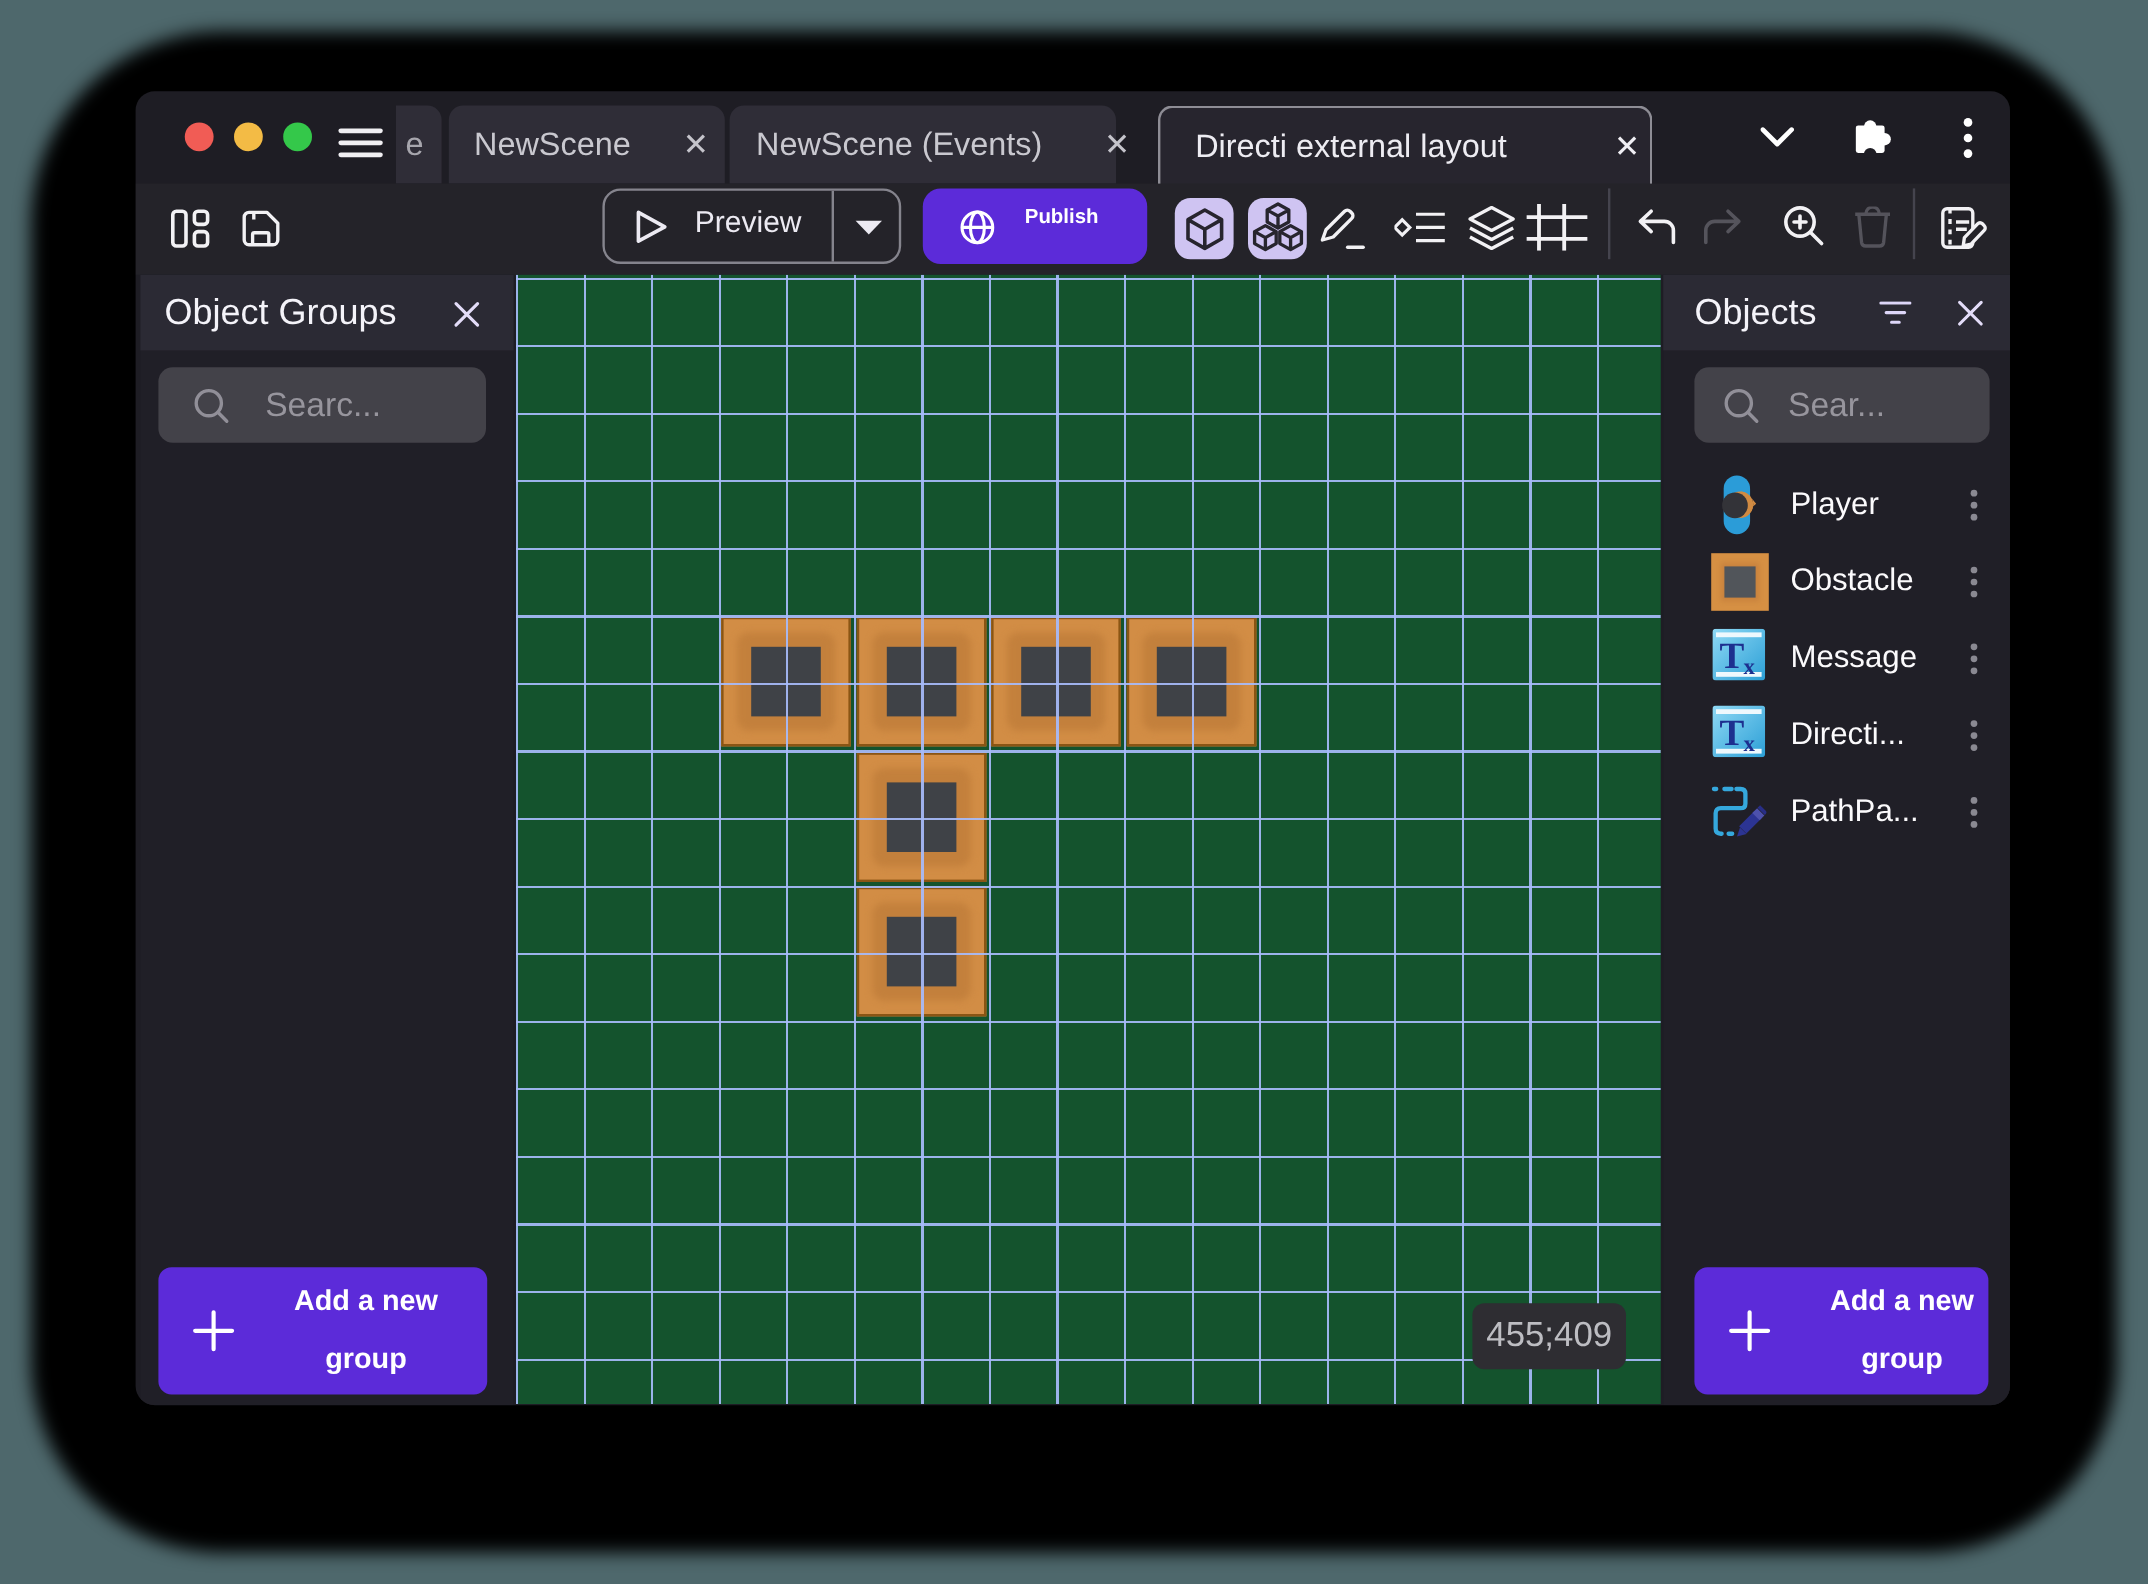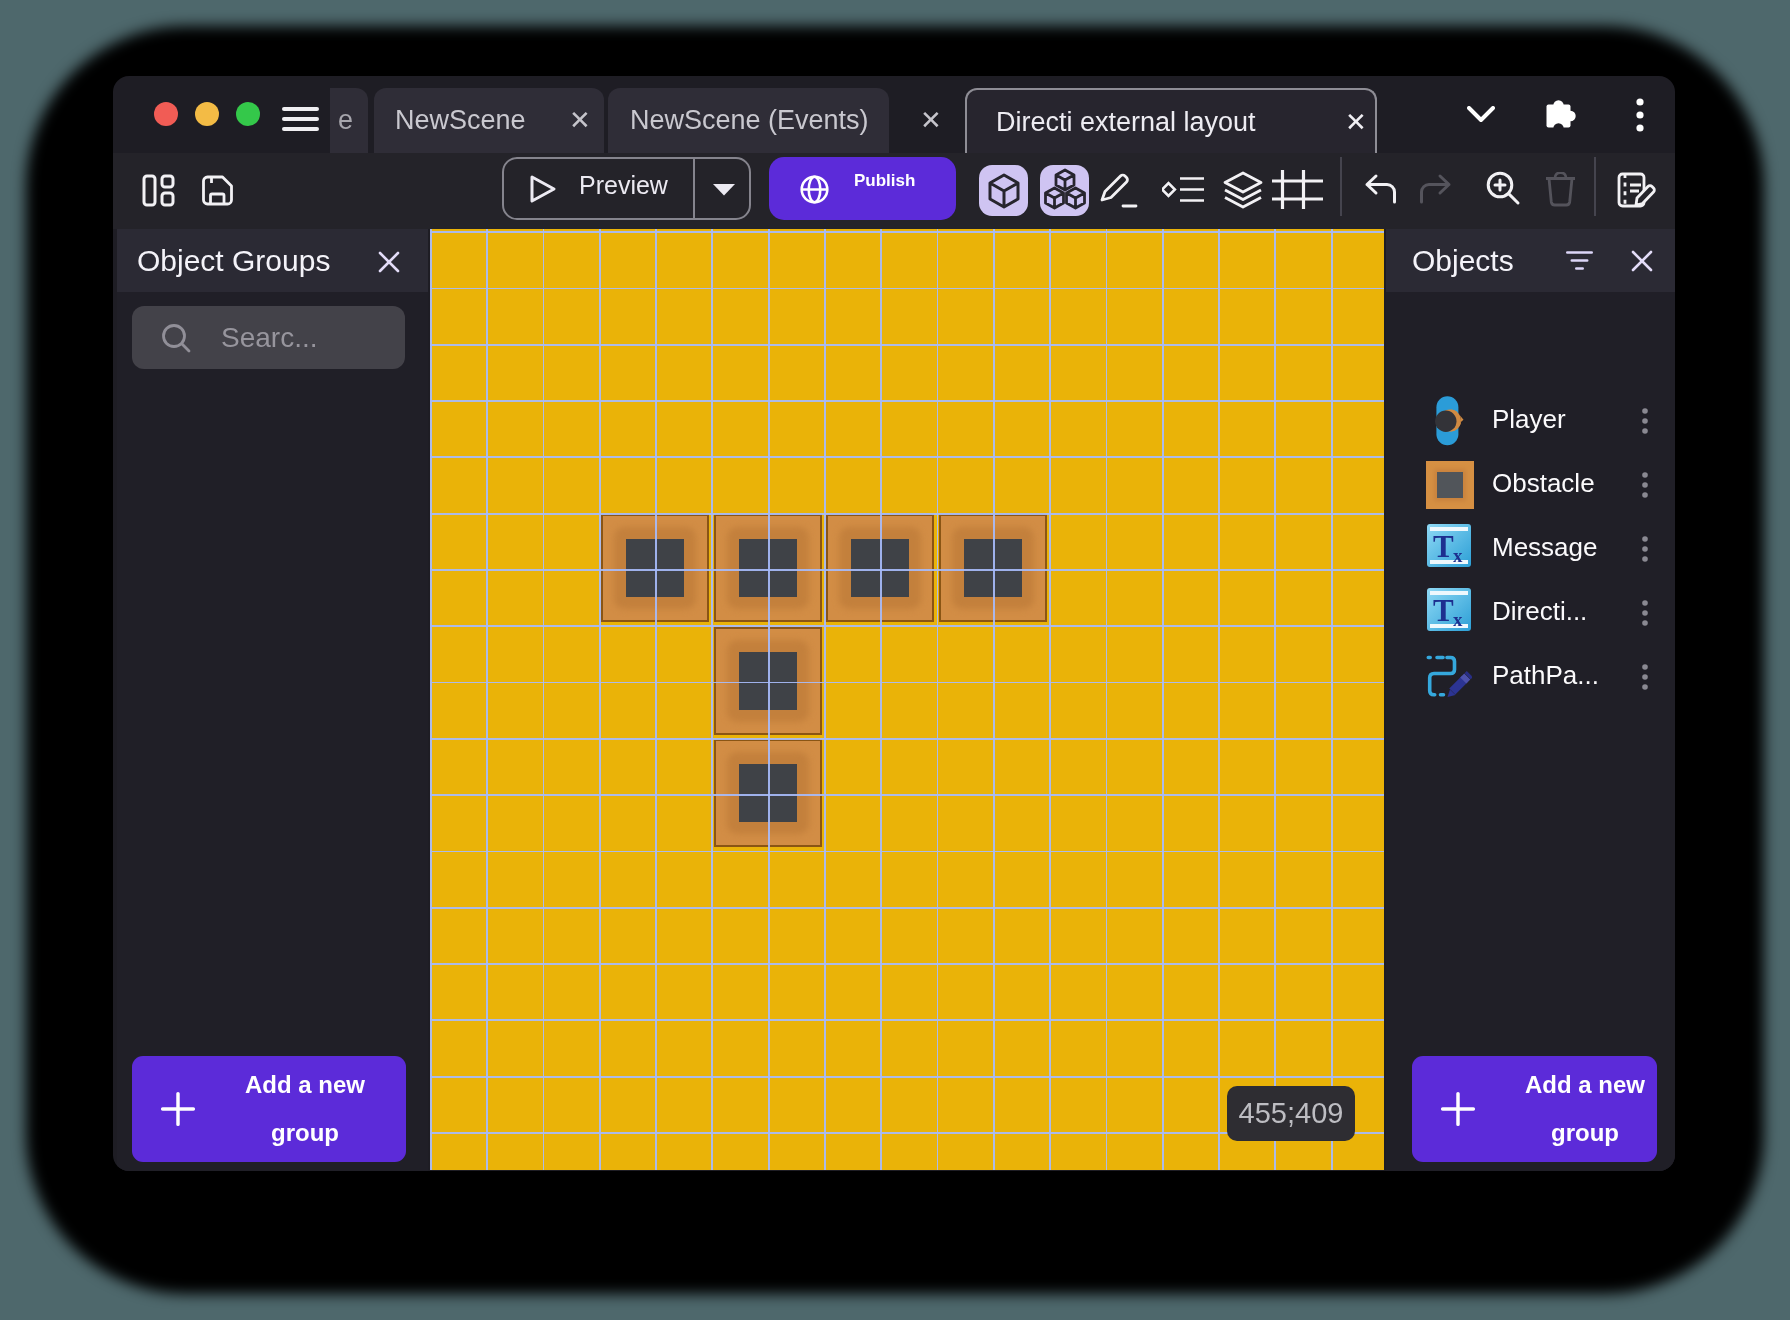--- a/index.html
+++ b/index.html
@@ -15,21 +15,21 @@
 .tbtn{position:absolute;top:12px;width:49px;height:51px;background:#cfc4f2;border-radius:13px}
 .tdiv{position:absolute;top:4px;width:2px;height:59px;background:#45444e}
 
 .panel{position:absolute;top:153px;width:311px;height:942px;background:#201f27}
 .phead{position:absolute;left:0;top:0;width:100%;height:63px;background:#2b2a34;color:#f4f3f9;font-size:30px;line-height:63px;font-weight:500}
 .search{position:absolute;top:77px;height:63px;background:#434249;border-radius:12px;color:#97959d;font-size:28px;line-height:63px}
 .addbtn{position:absolute;top:827px;height:106px;background:#5c2bd9;border-radius:11px;color:#fff;font-size:24px;font-weight:700;text-align:center}
 .addbtn .plus{position:absolute;left:26px;top:33px;width:40px;height:40px}
 .addbtn .lab{position:absolute;left:88px;top:0;width:170px;height:100%;display:flex;flex-direction:column;justify-content:center;line-height:48px}
 
-#canvas{position:absolute;left:317px;top:153px;width:954px;height:941px;background:#eab308;overflow:hidden}
+#canvas{position:absolute;left:317px;top:153px;width:954px;height:941px;background:#14532d;overflow:hidden}
 #gv{position:absolute;left:0;top:0;width:100%;height:100%;z-index:5;background:repeating-linear-gradient(to right,rgba(167,187,250,.92) 0 1.8px,transparent 1.8px 56.3px)}#gh{position:absolute;left:0;top:-54.2px;width:100%;height:996px;z-index:5;background:repeating-linear-gradient(to bottom,rgba(167,187,250,.92) 0 1.8px,transparent 1.8px 56.3px)}
 .blk{position:absolute;width:108px;height:108px;background:#d28d45;border:2px solid #8a5514;box-sizing:border-box;z-index:2}
 .blk:before{content:"";position:absolute;left:11px;top:11px;right:11px;bottom:11px;background:#c3803c;border-radius:10px;filter:blur(3px)}
 .blk:after{content:"";position:absolute;left:23px;top:23px;width:58px;height:58px;background:#3f4247}
 #chip{position:absolute;left:797px;top:857px;width:128px;height:55px;background:#2e2d32;border-radius:10px;color:#bdbdc2;font-size:29px;font-weight:500;line-height:55px;text-align:center;z-index:9}
 
 .row{position:absolute;left:1299px;height:64px;color:#fbfafc;font-size:26px}
 .rowlab{position:absolute;left:80px;top:0;line-height:50px}
 .dots3{position:absolute;left:228px}
 svg{display:block}
@@ -38,21 +38,21 @@
 <div id="win">
 
   <div class="tl" style="left:41px;background:#f15c55"></div>
   <div class="tl" style="left:82px;background:#f3bb45"></div>
   <div class="tl" style="left:123px;background:#34c84a"></div>
   <div class="hbar" style="top:31px"></div>
   <div class="hbar" style="top:41px"></div>
   <div class="hbar" style="top:51px"></div>
   <div class="tab" style="left:217px;width:38px;border-radius:0 12px 0 0;color:#a7a6ad"><span style="margin-left:8px">e</span></div>
   <div class="tab" style="left:261px;width:230px"><span style="margin-left:21px">NewScene</span><span class="tabx" style="left:195px">✕</span></div>
-  <div class="tab" style="left:495px;width:281px"><span style="margin-left:22px">NewScene (Events)</span><span class="tabx" style="left:312px">✕</span></div>
+  <div class="tab" style="left:495px;width:322px"><span style="margin-left:22px">NewScene (Events)</span><span class="tabx" style="left:312px">✕</span></div>
   <div class="tab" style="left:852px;width:412px;background:#27252e;border:2px solid #8e8d95;border-bottom:none;box-sizing:border-box;height:66px;color:#edecf2"><span style="margin-left:29px">Directi external layout</span><span class="tabx" style="left:378px;color:#f0eff4">✕</span></div>
   <svg class="abs" style="left:1354px;top:30px" width="28" height="17" viewBox="0 0 28 17">
       <path d="M2 2 L14 14 26 2" fill="none" stroke="#fff" stroke-width="4" stroke-linecap="round" stroke-linejoin="round"></path>
     </svg>
   <svg class="abs" style="left:1433px;top:23px" width="32" height="32" viewBox="0 0 32 32">
       <rect x="0.5" y="5.5" width="24" height="23" rx="2" fill="#fff"></rect>
       <circle cx="12.5" cy="6.5" r="5.2" fill="#fff"></circle>
       <circle cx="24.5" cy="17" r="5.2" fill="#fff"></circle>
       <circle cx="12.5" cy="29.5" r="5.2" fill="#1e1d24"></circle>
     </svg>
@@ -204,20 +204,28 @@
     <div class="phead"><span style="margin-left:26px">Objects</span>
       <svg class="abs" style="left:180px;top:22px" width="27" height="19" viewBox="0 0 27 19">
           <g stroke="#ddd6f8" stroke-width="2.6" stroke-linecap="round">
             <path d="M1.3 1.5 H25.7 M5.8 9.5 H21.2 M10.3 17.5 H16.7"></path>
           </g>
         </svg>
       <svg class="abs" style="left:244px;top:20px" width="24" height="24" viewBox="0 0 24 24">
           <path d="M3 3 L21 21 M21 3 L3 21" stroke="#e3dcf8" stroke-width="2.6" stroke-linecap="round"></path>
         </svg>
     </div>
+    <div class="search" style="left:26px;width:246px"><span style="margin-left:78px">Sear...</span>
+      <svg class="abs" style="left:24px;top:17px" width="31" height="31" viewBox="0 0 31 31">
+          <g fill="none" stroke="#918f98" stroke-width="2.8" stroke-linecap="round">
+            <circle cx="13" cy="13" r="10.5"></circle>
+            <path d="M20.8 20.8 L28 28"></path>
+          </g>
+        </svg>
+    </div>
     <div class="addbtn" style="left:26px;width:245px">
       <svg class="plus" viewBox="0 0 52 52">
           <path d="M26 6 V46 M6 26 H46" stroke="#fff" stroke-width="4.5" stroke-linecap="round"></path>
         </svg>
       <div class="lab">
           <span>Add a new</span>
           <span>group</span>
         </div>
     </div>
   </div>

